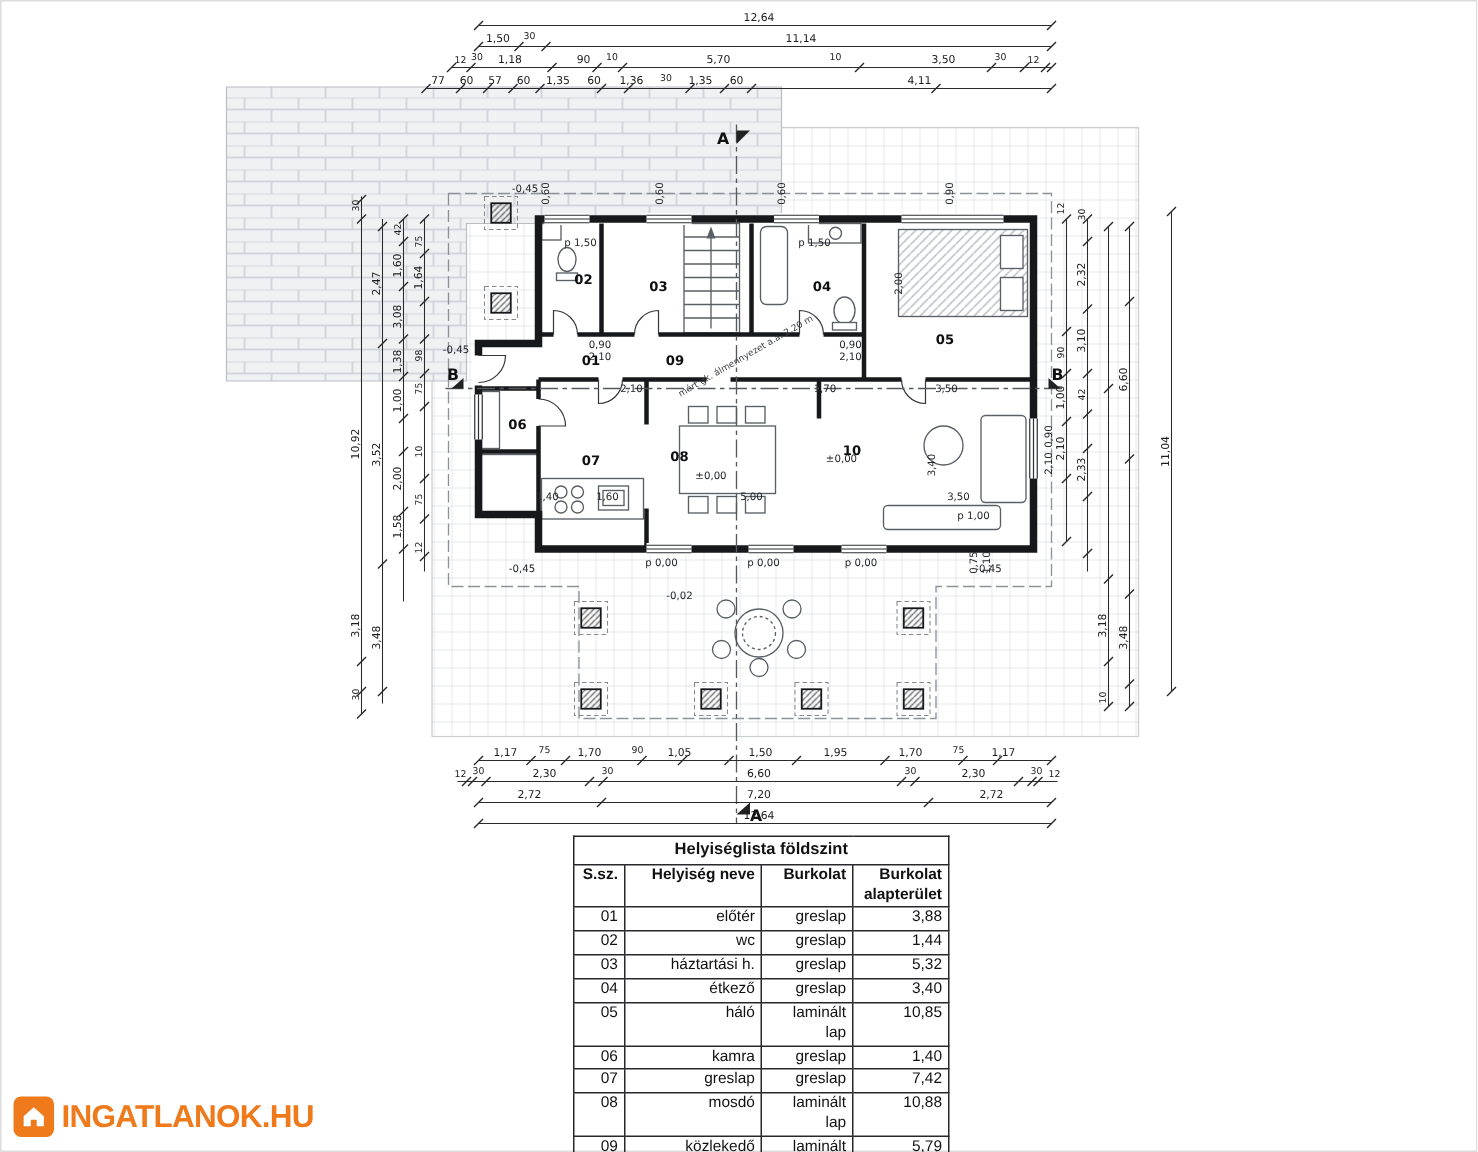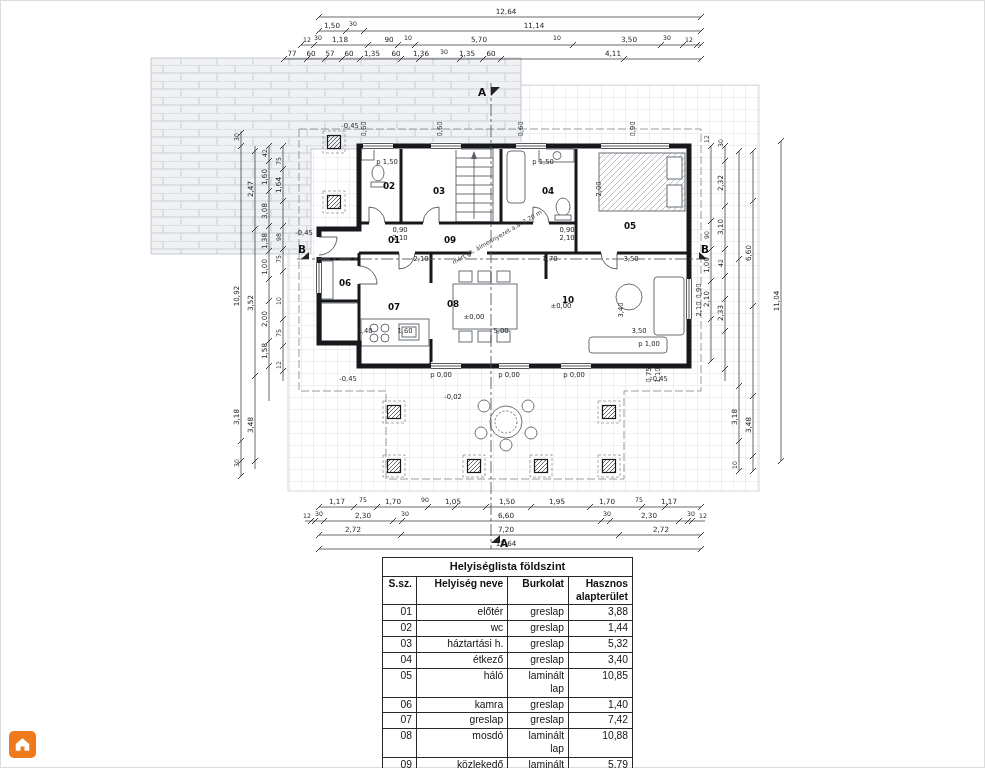--- a/index.html
+++ b/index.html
@@ -520,21 +520,21 @@
           <col class="c-area">
         </colgroup>
     <tbody>
       <tr>
         <td class="title-cell" colspan="4">Helyiséglista földszint</td>
       </tr>
       <tr>
         <th>S.sz.</th>
         <th>Helyiség neve</th>
         <th>Burkolat</th>
-        <th>Hasznos alapterület</th>
+        <th>Burkolat alapterület</th>
       </tr>
       <tr>
         <td>01</td>
         <td>előtér</td>
         <td>greslap</td>
         <td>3,88</td>
       </tr>
       <tr>
         <td>02</td>
         <td>wc</td>
@@ -587,15 +587,16 @@
     </tbody>
   </table>
 </div>
 
 <div class="logo">
   <span class="logo-icon">
     <svg viewBox="0 0 24 24">
           <path d="M3.5 11.5 L12 4 L20.5 11.5 V20 H14.5 V14.5 H9.5 V20 H3.5 Z" fill="#ffffff"></path>
         </svg>
   </span>
+  <span class="logo-text">INGATLANOK.HU</span>
 </div>
 
 </div>
 
 </body></html>

